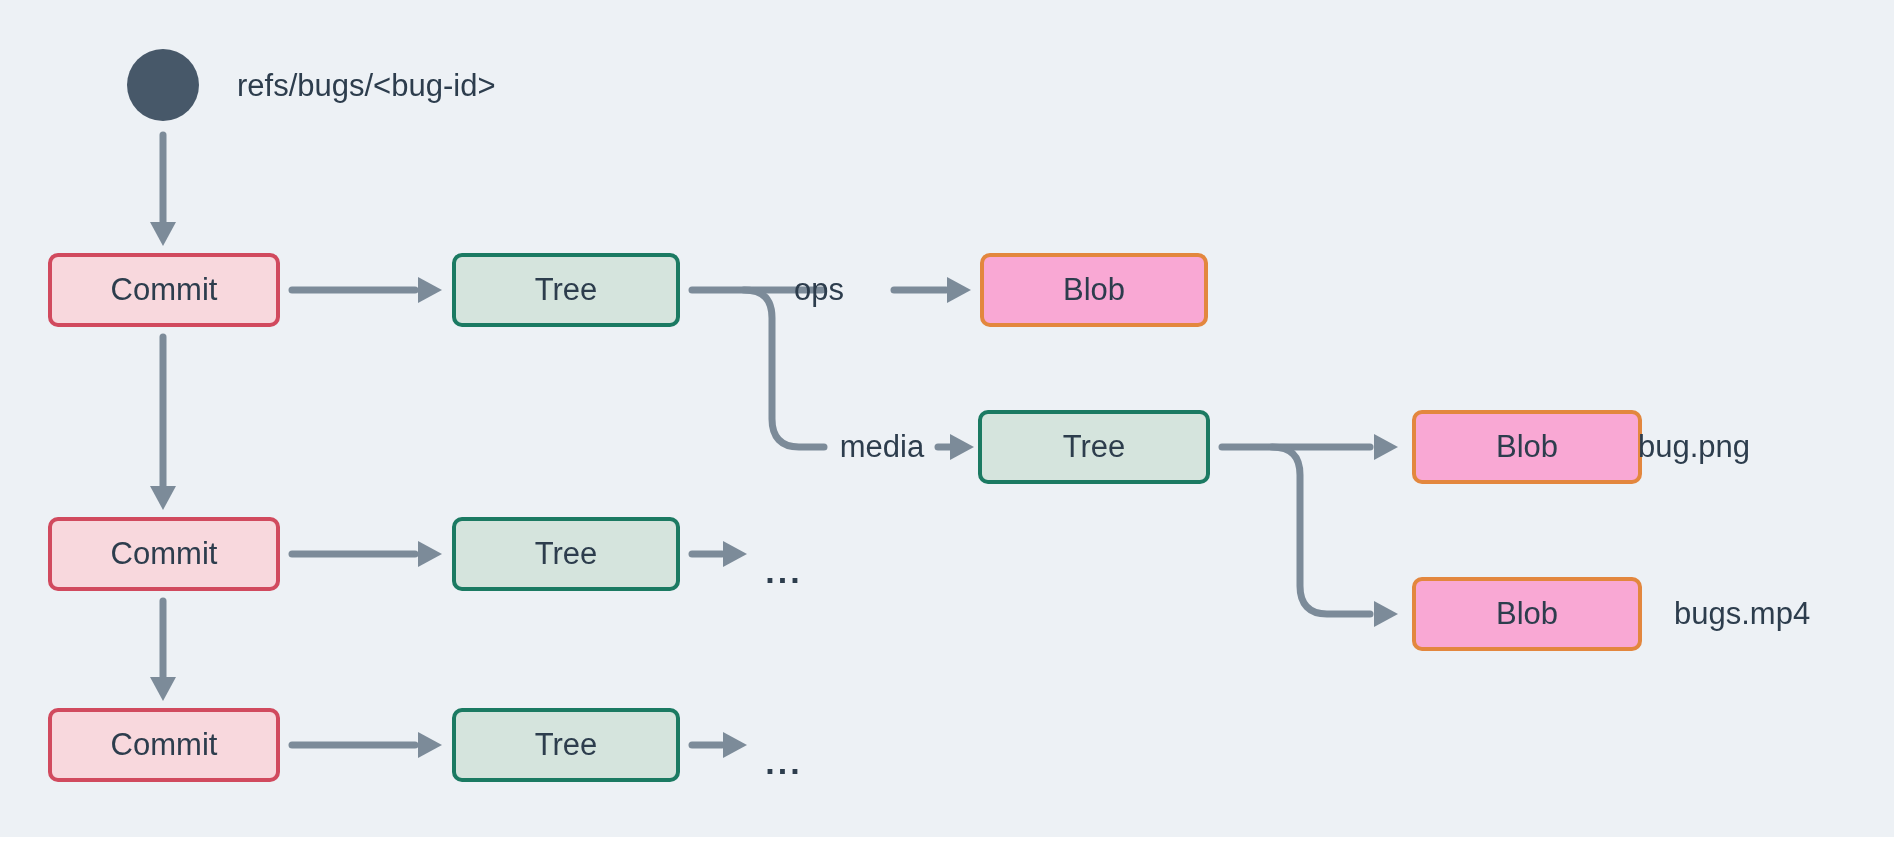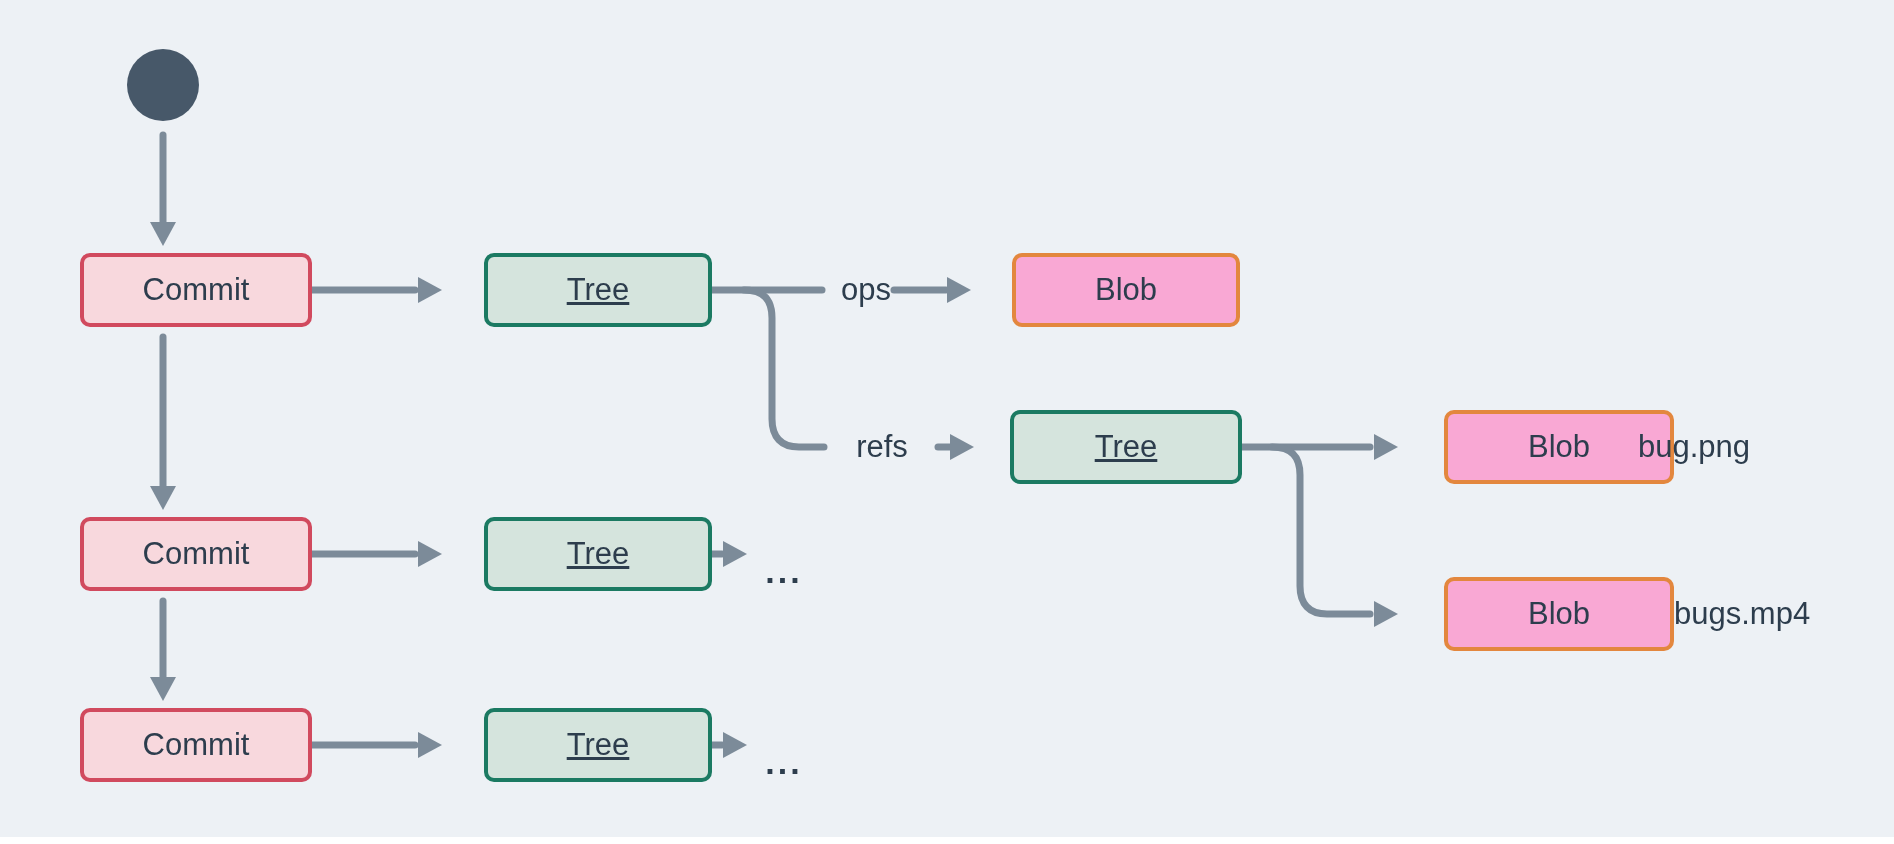--- a/index.html
+++ b/index.html
@@ -15,24 +15,23 @@
   .node {
     position: absolute;
     box-sizing: border-box;
     border: 4px solid;
     border-radius: 10px;
     display: flex;
     align-items: center;
     justify-content: center;
     font-size: 31px;
     color: #2d3d4d;
-    margin-left: 32px;
   }
   .commit { background: #f8d8dd; border-color: #d14a5e; }
-  .tree   { background: #d5e4dd; border-color: #1b7a62; text-decoration: underline; }
+  .tree   { background: #d5e4dd; border-color: #1b7a62; }
   .blob   { background: #f9a8d4; border-color: #e3873e; }
   .ref-dot {
     position: absolute;
     width: 72px; height: 72px;
     border-radius: 50%;
     background: #475869;
   }
   .lbl {
     position: absolute;
     color: #2d3d4d;
@@ -97,20 +96,21 @@
     <polygon points="1398,614 1374,601 1374,627" fill="#7c8b99" stroke="none"></polygon>
 
     <path d="M692 554 H 722"></path>
     <polygon points="747,554 723,541 723,567" fill="#7c8b99" stroke="none"></polygon>
 
     <path d="M692 745 H 722"></path>
     <polygon points="747,745 723,732 723,758" fill="#7c8b99" stroke="none"></polygon>
   </svg>
 
   <div class="ref-dot" style="left:127px; top:49px;"></div>
+  <div class="lbl" style="left:237px; top:67px;">refs/bugs/&lt;bug-id&gt;</div>
 
   <div class="node commit" style="left:48px; top:253px; width:232px; height:74px;">
     <span>Commit</span>
   </div>
   <div class="node commit" style="left:48px; top:517px; width:232px; height:74px;">
     <span>Commit</span>
   </div>
   <div class="node commit" style="left:48px; top:708px; width:232px; height:74px;">
     <span>Commit</span>
   </div>
@@ -131,22 +131,22 @@
   <div class="node blob" style="left:980px; top:253px; width:228px; height:74px;">
     <span>Blob</span>
   </div>
   <div class="node blob" style="left:1412px; top:410px; width:230px; height:74px;">
     <span>Blob</span>
   </div>
   <div class="node blob" style="left:1412px; top:577px; width:230px; height:74px;">
     <span>Blob</span>
   </div>
 
-  <div class="lbl lbl-center" style="left:834px; top:271px; width:64px;">ops</div>
-  <div class="lbl lbl-center" style="left:832px; top:428px; width:100px;">refs</div>
+  <div class="lbl lbl-center" style="left:787px; top:271px; width:64px;">ops</div>
+  <div class="lbl lbl-center" style="left:832px; top:428px; width:100px;">media</div>
 
   <div class="lbl" style="left:1638px; top:428px;">bug.png</div>
   <div class="lbl" style="left:1674px; top:595px;">bugs.mp4</div>
 
   <div class="dots" style="left:756px; top:552px; width:56px;">...</div>
   <div class="dots" style="left:756px; top:743px; width:56px;">...</div>
 
   <div class="bottom-strip"></div>
 </div>
 

